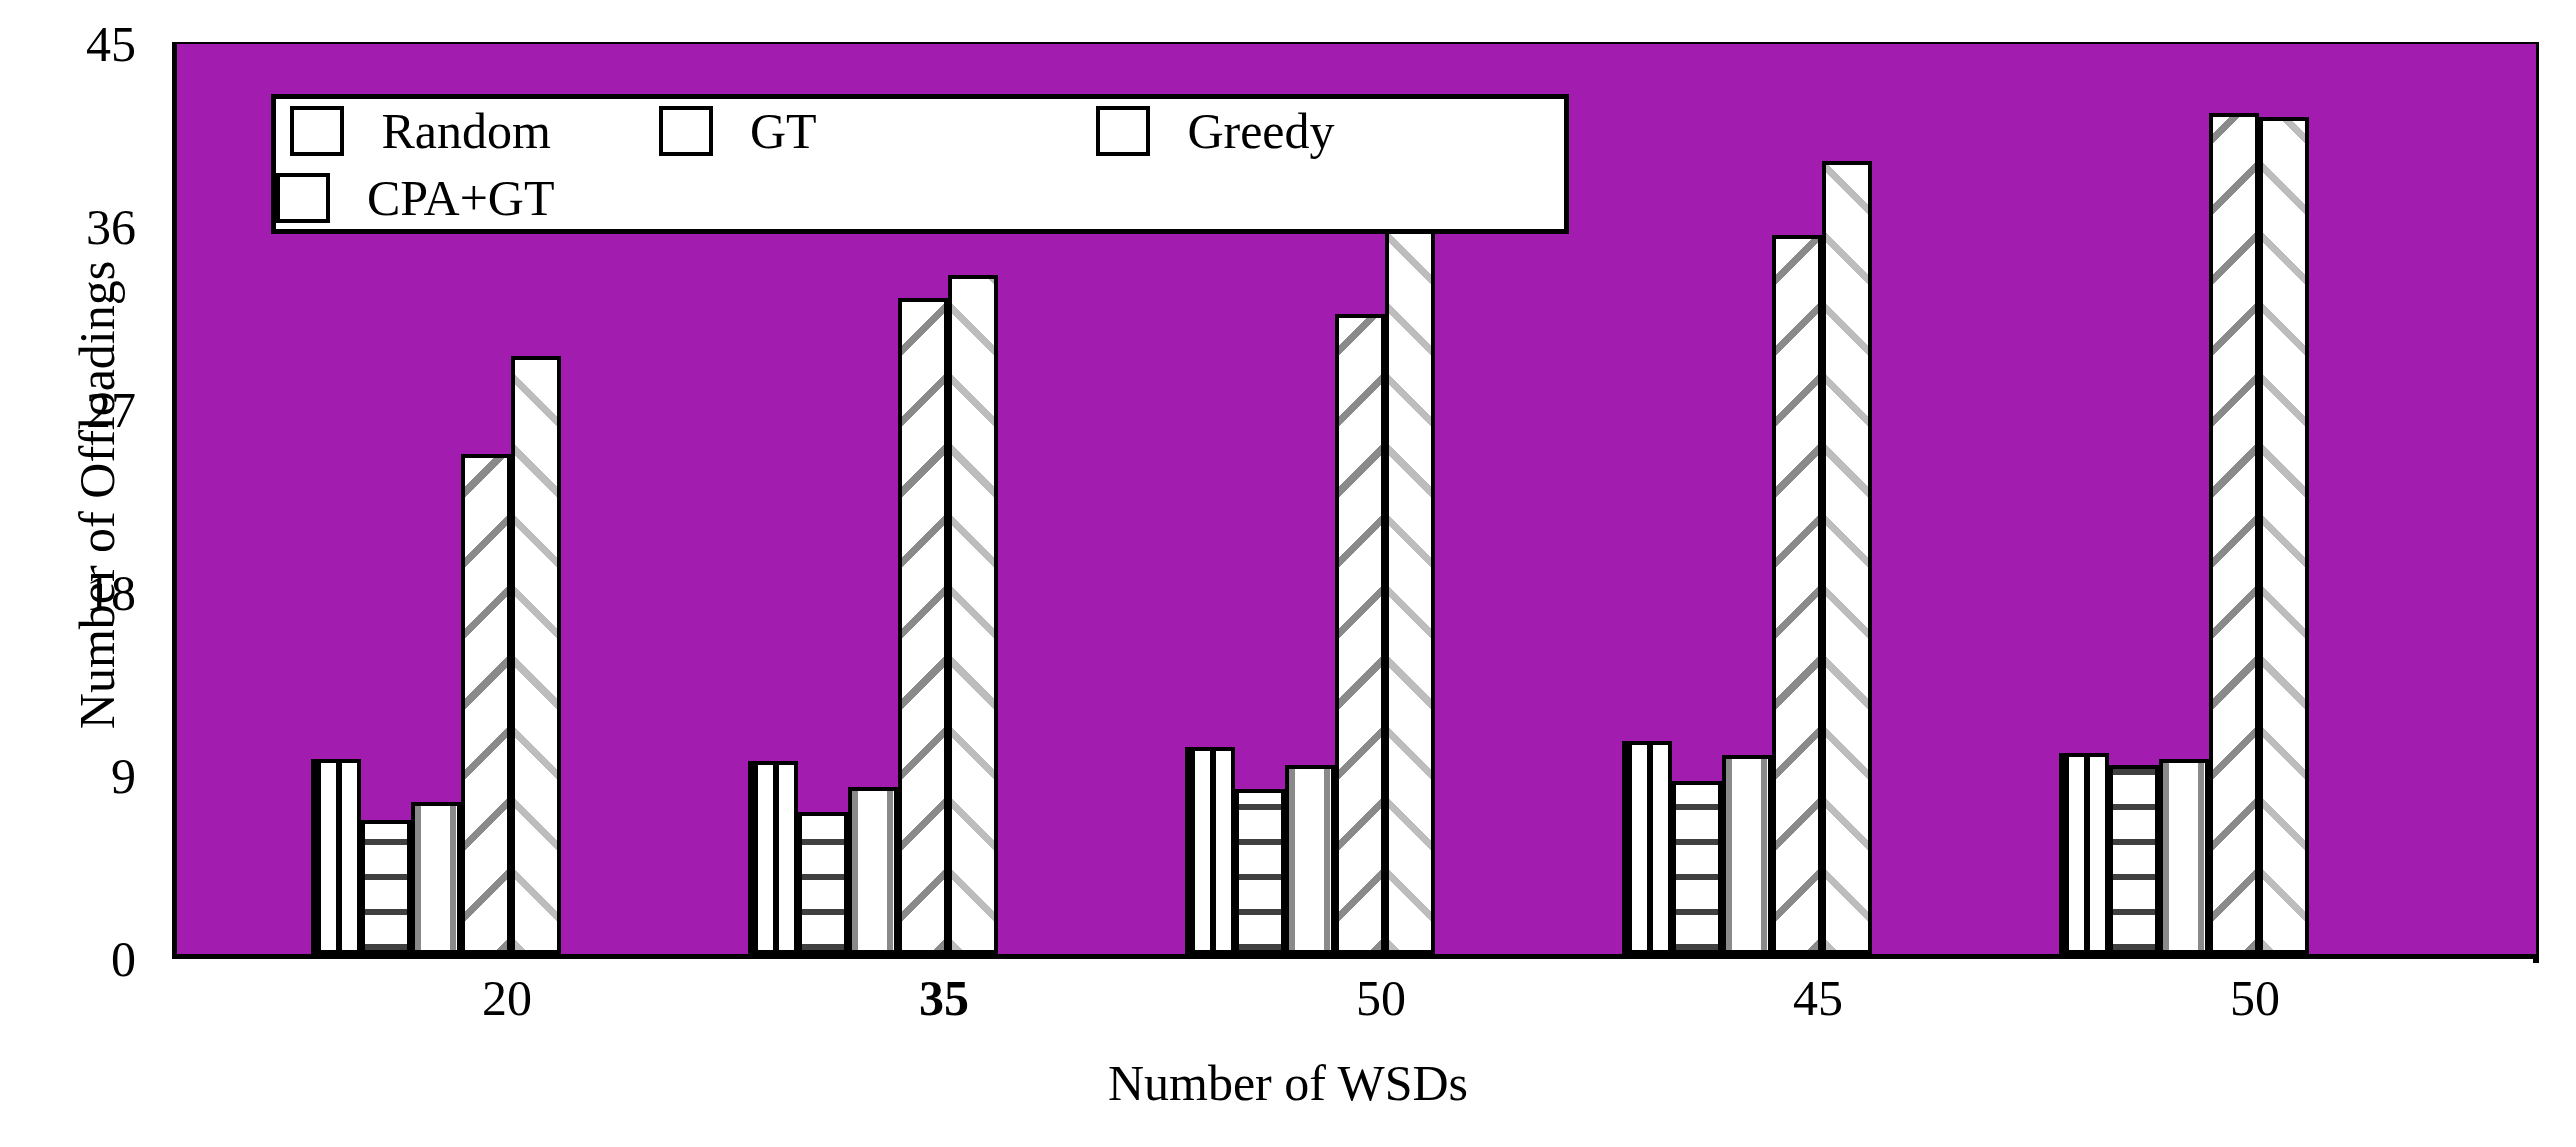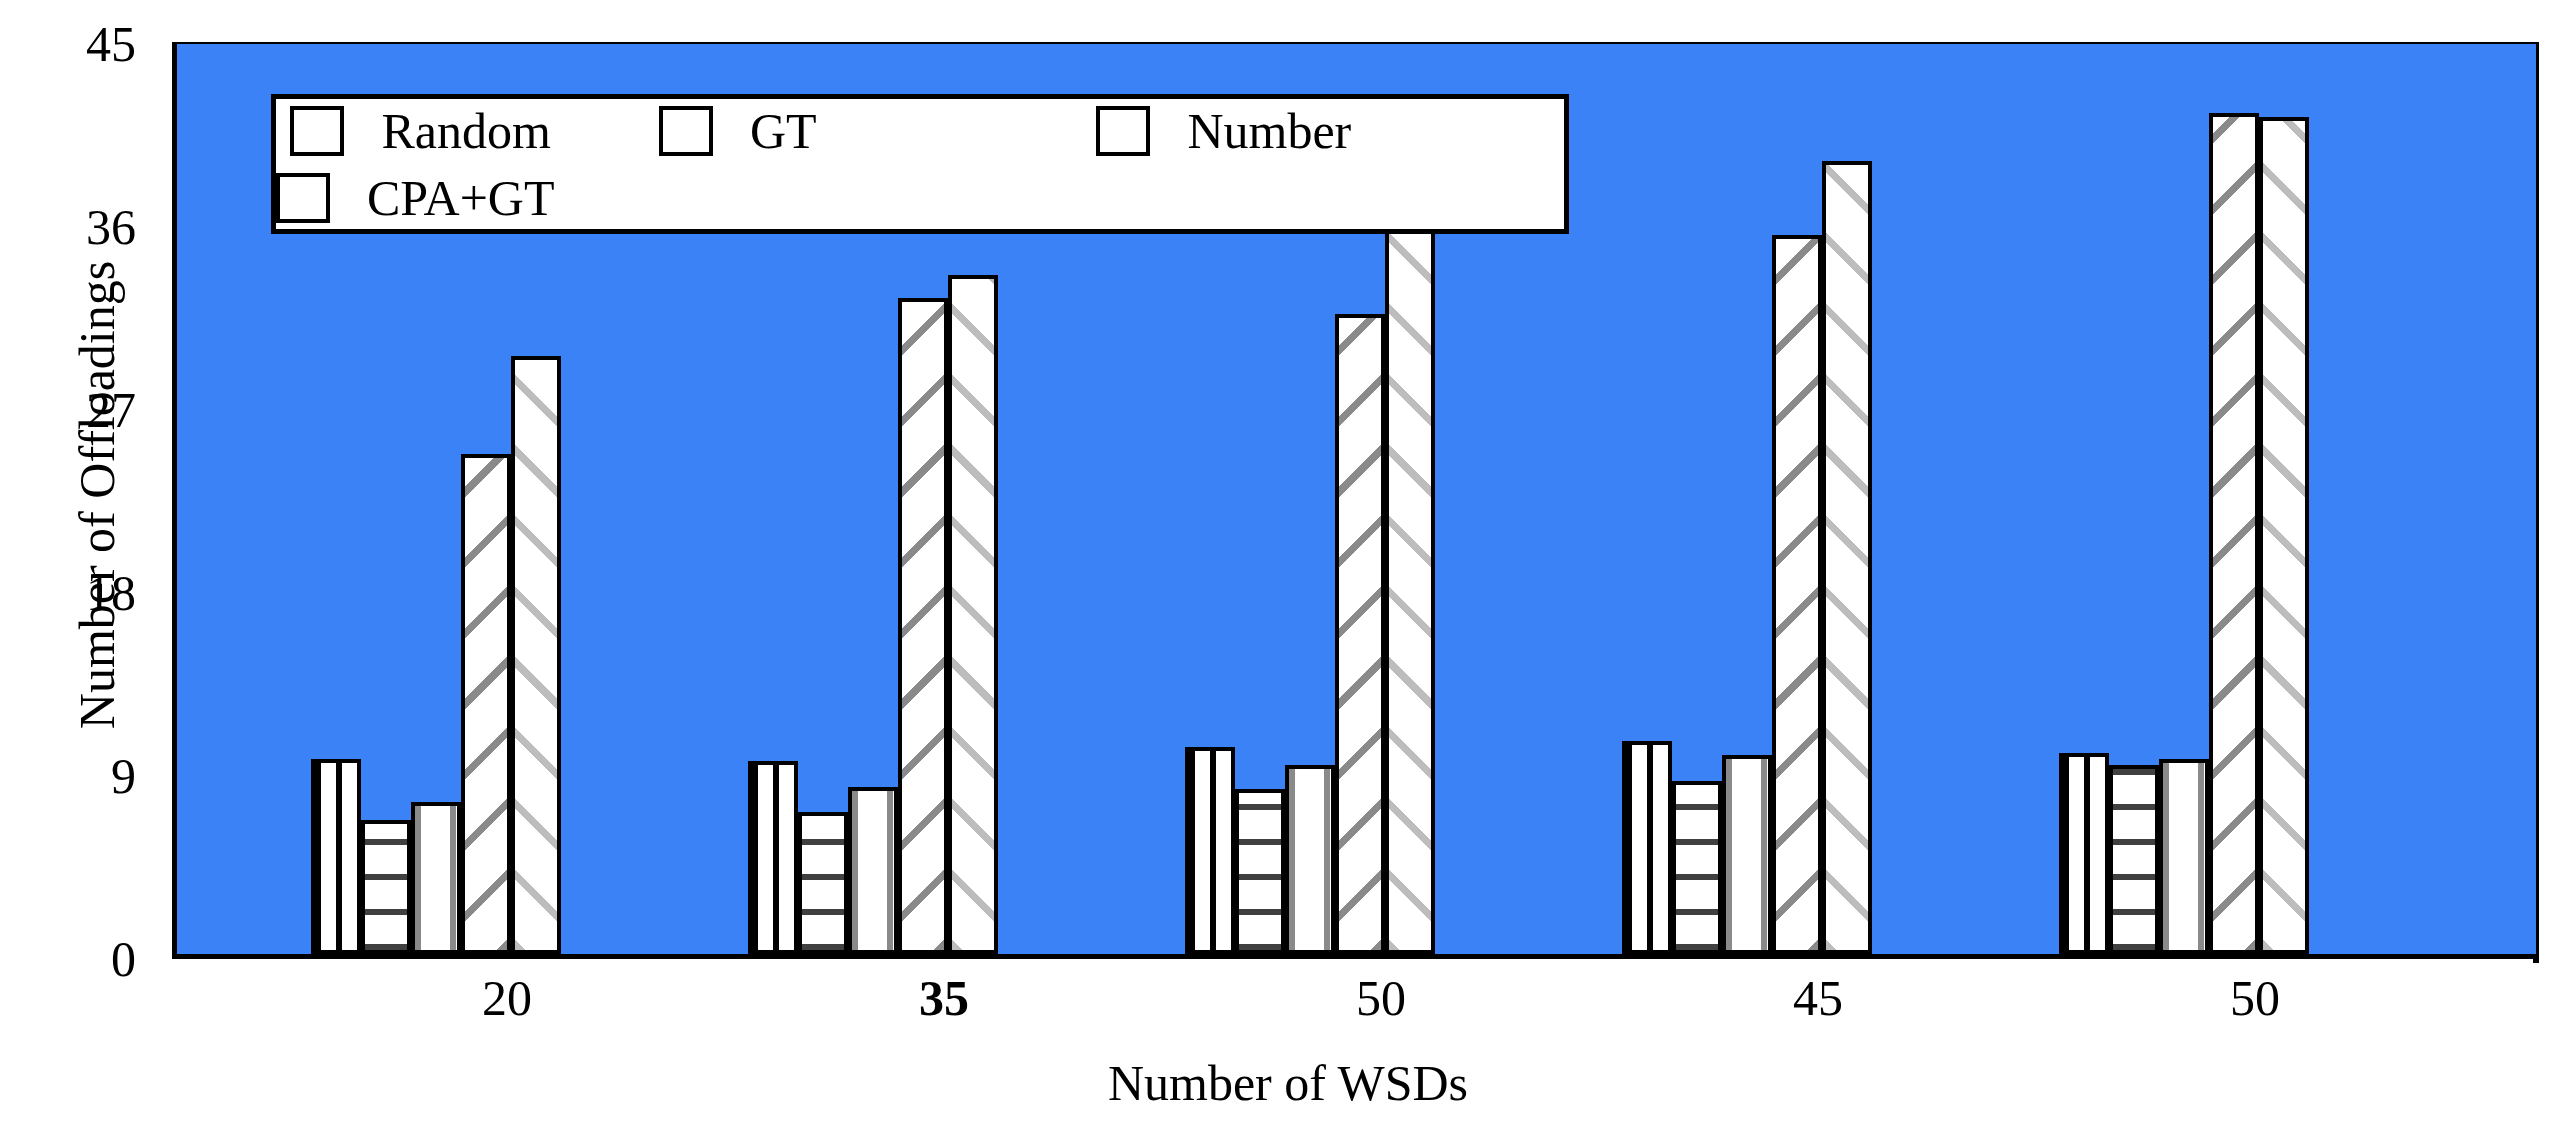--- a/index.html
+++ b/index.html
@@ -12,21 +12,21 @@
   #ylabel{
     position:absolute;left:-351px;top:466px;width:895px;
     transform:rotate(-90deg);
     text-align:center;font-size:50px;letter-spacing:0px;white-space:nowrap;
   }
 
   
   #plot{
     position:absolute;left:172px;top:44px;width:2364px;height:915px;
     border-left:5.6px solid #000;border-bottom:5.6px solid #000;
-    box-sizing:border-box;background:#3b82f6;
+    box-sizing:border-box;background:#a21caf;
   }
   #topline{position:absolute;left:172px;top:42px;width:2367px;height:5.6px;background:#000;}
   #rightline{position:absolute;left:2533px;top:42px;width:5.6px;height:921px;background:#000;}
 
   
   .ytick{position:absolute;left:172px;width:35px;height:4.8px;background:#000;}
   .ytlabel{position:absolute;right:2440px;width:160px;text-align:right;font-size:50px;line-height:50px;}
 
   
   .xtlabel{position:absolute;top:973px;width:192px;text-align:center;font-size:50px;line-height:50px;}
@@ -146,21 +146,21 @@
       <div class="lgitem col1">
         <span class="lgswatch p-random"></span>
         <span class="lglabel">Random</span>
       </div>
       <div class="lgitem col2">
         <span class="lgswatch p-gt"></span>
         <span class="lglabel">GT</span>
       </div>
       <div class="lgitem col1">
         <span class="lgswatch p-greedy"></span>
-        <span class="lglabel">Number</span>
+        <span class="lglabel">Greedy</span>
       </div>
       <div class="lgitem col2">
         <span class="lgswatch p-cpagt"></span>
         <span class="lglabel">CPA+GT</span>
       </div>
       <div class="lgitem col3"></div>
     </div>
 
   </div>
 

